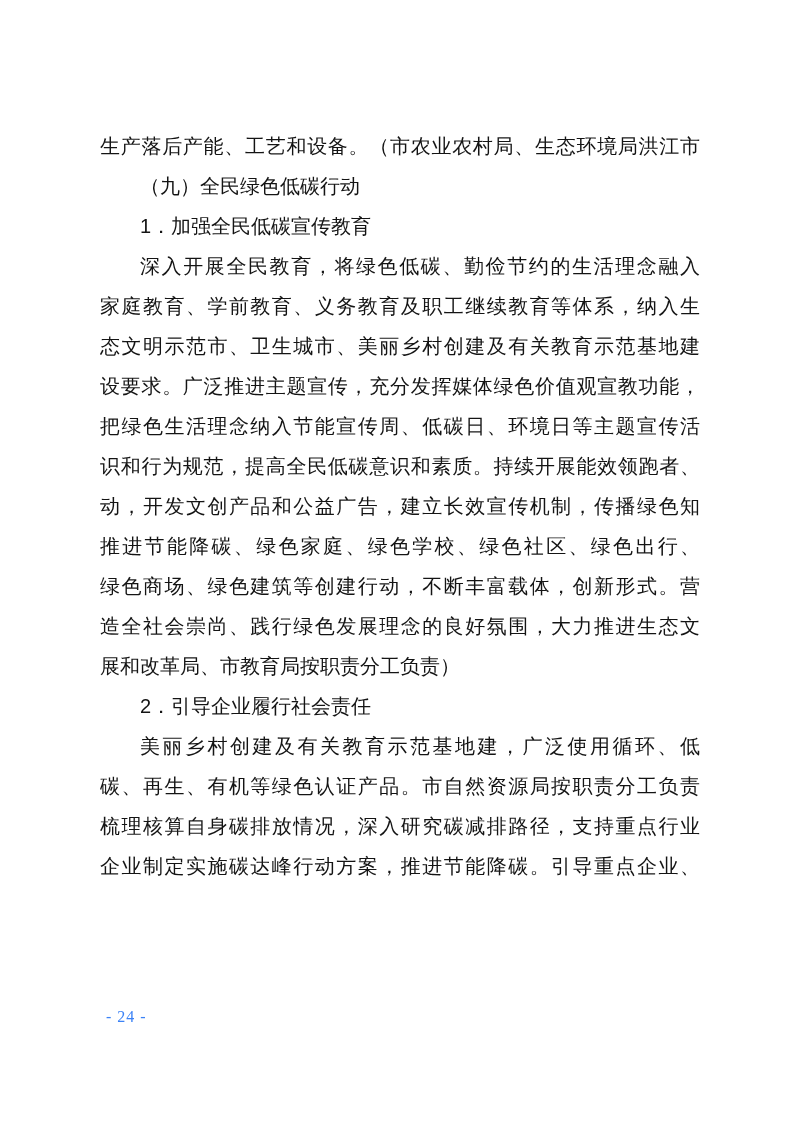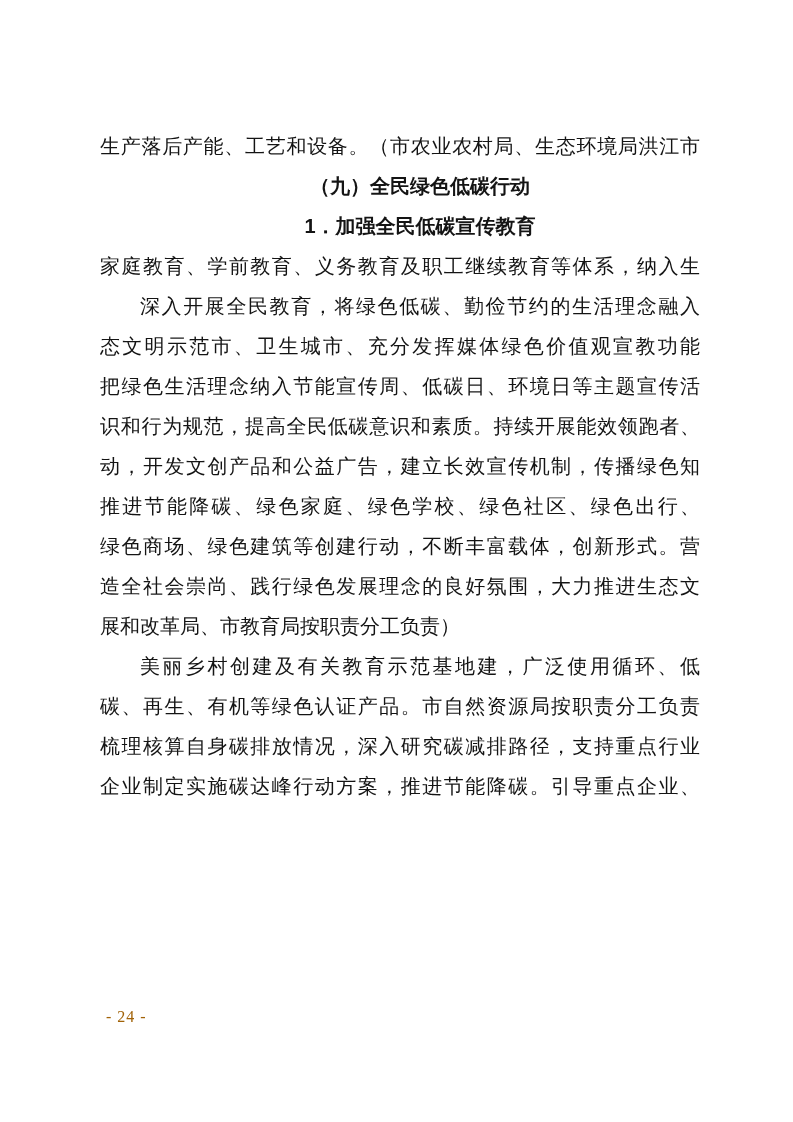--- a/index.html
+++ b/index.html
@@ -27,48 +27,50 @@
     overflow: hidden;
     white-space: nowrap;
   }
   
   .fill {
     white-space: normal;
     text-align: justify;
     text-align-last: justify;
   }
   .indent { text-indent: 2em; }
-  .heading { font-weight: bold; text-align: center; }
+  .heading { font-weight: normal; }
   .footer {
     position: absolute;
     left: 106px; top: 1005px;
     font-family: "Liberation Serif", serif;
     font-size: 16px;
     line-height: 24px;
     letter-spacing: 1px;
-    color: #a16207;
+    color: #3b82f6;
   }
 </style>
 </head>
 <body>
 
 <div class="page">
   <div class="text-block">
     <div class="ln fill">生产落后产能、工艺和设备。（市农业农村局、生态环境局洪江市</div>
     <div class="ln heading indent">（九）全民绿色低碳行动</div>
     <div class="ln heading indent">1．加强全民低碳宣传教育</div>
+    <div class="ln fill indent">深入开展全民教育，将绿色低碳、勤俭节约的生活理念融入</div>
     <div class="ln fill">家庭教育、学前教育、义务教育及职工继续教育等体系，纳入生</div>
-    <div class="ln fill indent">深入开展全民教育，将绿色低碳、勤俭节约的生活理念融入</div>
-    <div class="ln fill">态文明示范市、卫生城市、充分发挥媒体绿色价值观宣教功能</div>
+    <div class="ln fill">态文明示范市、卫生城市、美丽乡村创建及有关教育示范基地建</div>
+    <div class="ln fill">设要求。广泛推进主题宣传，充分发挥媒体绿色价值观宣教功能，</div>
     <div class="ln fill">把绿色生活理念纳入节能宣传周、低碳日、环境日等主题宣传活</div>
     <div class="ln fill">识和行为规范，提高全民低碳意识和素质。持续开展能效领跑者、</div>
     <div class="ln fill">动，开发文创产品和公益广告，建立长效宣传机制，传播绿色知</div>
     <div class="ln fill">推进节能降碳、绿色家庭、绿色学校、绿色社区、绿色出行、</div>
     <div class="ln fill">绿色商场、绿色建筑等创建行动，不断丰富载体，创新形式。营</div>
     <div class="ln fill">造全社会崇尚、践行绿色发展理念的良好氛围，大力推进生态文</div>
     <div class="ln">展和改革局、市教育局按职责分工负责）</div>
+    <div class="ln heading indent">2．引导企业履行社会责任</div>
     <div class="ln fill indent">美丽乡村创建及有关教育示范基地建，广泛使用循环、低</div>
     <div class="ln fill">碳、再生、有机等绿色认证产品。市自然资源局按职责分工负责</div>
     <div class="ln fill">梳理核算自身碳排放情况，深入研究碳减排路径，支持重点行业</div>
     <div class="ln fill">企业制定实施碳达峰行动方案，推进节能降碳。引导重点企业、</div>
   </div>
   <div class="footer">- 24 -</div>
 </div>
 
 </body></html>

